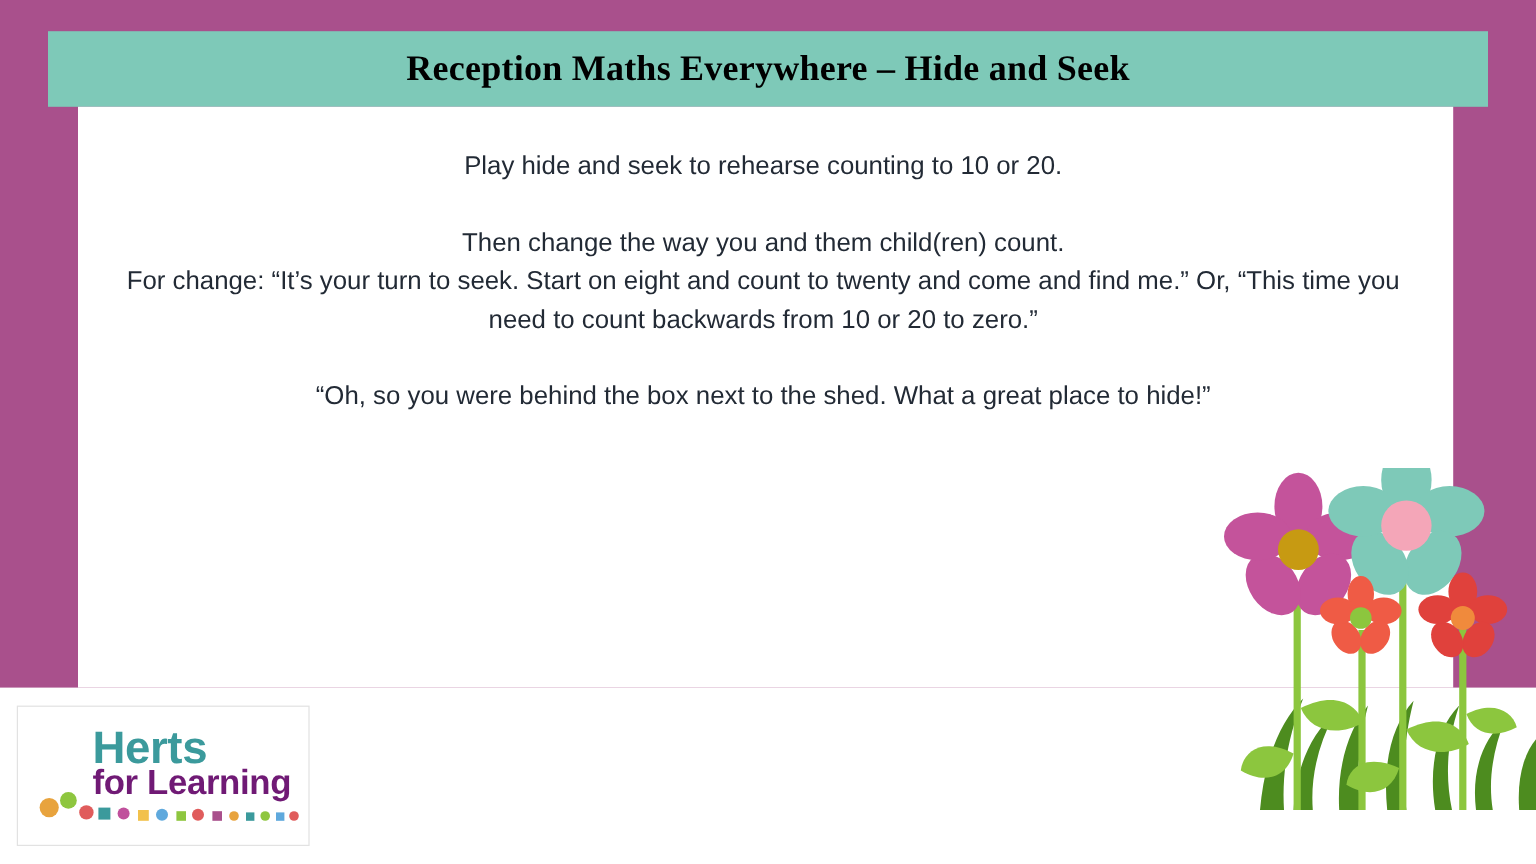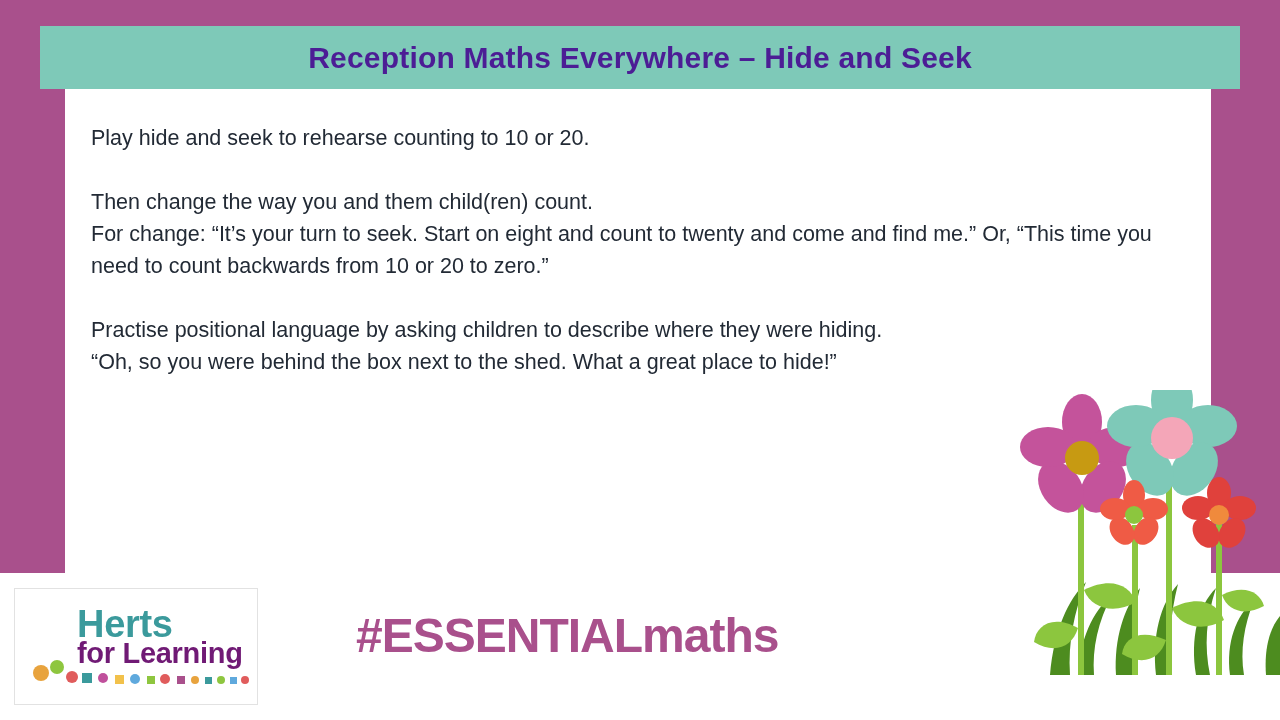--- a/index.html
+++ b/index.html
@@ -25,44 +25,46 @@
     left: 40px;
     top: 26px;
     width: 1200px;
     height: 63px;
     background: #7ec9b8;
     display: flex;
     align-items: center;
     justify-content: center;
   }
   .title-text {
-    color: #4c1d95;
+    color: #000000;
     font-size: 30px;
     font-weight: bold;
     letter-spacing: 0.2px;
     text-align: left;
     white-space: nowrap;
+    font-family: Liberation Serif, serif;
   }
   
   .content-panel {
     position: absolute;
     left: 65px;
     top: 89px;
     width: 1146px;
     height: 484px;
     background: #ffffff;
   }
   .body-text {
     position: absolute;
     left: 26px;
     top: 33px;
     width: 1090px;
     color: #222a35;
     font-size: 21.5px;
     line-height: 32px;
+    text-align: center;
   }
   .body-text p {
     margin: 0;
   }
   .blank-line {
     height: 32px;
   }
   .ital {
   }
   
@@ -142,21 +144,20 @@
     <div class="title-text">Reception Maths Everywhere – Hide and Seek</div>
   </div>
 
   <div class="content-panel">
     <div class="body-text">
       <p>Play hide and seek to rehearse counting to 10 or 20.</p>
       <div class="blank-line"></div>
       <p>Then change the way you and them child(ren) count.</p>
       <p><span>For change: </span><span class="ital">“It’s your turn to seek. Start on eight and count to twenty and come and find me.”</span><span> Or, </span><span class="ital">“This time you need to count backwards from 10 or 20 to zero.”</span></p>
       <div class="blank-line"></div>
-      <p>Practise positional language by asking children to describe where they were hiding.</p>
       <p class="ital">“Oh, so you were behind the box next to the shed. What a great place to hide!”</p>
       <div class="blank-line"></div>
     </div>
   </div>
 
   <div class="bottom-strip"></div>
 
   <div class="hfl-logo">
     <svg class="hfl-dots" viewBox="0 0 226 58">
       <circle cx="14" cy="40" r="8" fill="#e8a33d"></circle>
@@ -172,21 +173,20 @@
       <circle cx="168" cy="47" r="4" fill="#e8a33d"></circle>
       <rect x="178" y="44" width="7" height="7" fill="#3b9a9c"></rect>
       <circle cx="194" cy="47" r="4" fill="#8ec63f"></circle>
       <rect x="203" y="44" width="7" height="7" fill="#5fa9dd"></rect>
       <circle cx="218" cy="47" r="4" fill="#e05c5c"></circle>
     </svg>
     <div class="hfl-herts">Herts</div>
     <div class="hfl-forlearning">for Learning</div>
   </div>
 
-  <div class="hashtag"><span>#</span><span>ESSENTIAL</span><span class="light">maths</span></div>
 
   <svg class="flowers" viewBox="0 0 260 285">
 
     <g fill="#4d8c1f">
       <path d="M30 285 C34 240 48 210 66 192 C54 222 48 252 50 285 Z"></path>
       <path d="M58 285 C60 250 72 222 92 205 C78 232 72 258 74 285 Z"></path>
       <path d="M96 285 C94 248 104 218 120 198 C112 228 110 256 114 285 Z"></path>
       <path d="M136 285 C132 246 140 214 158 194 C150 226 148 254 152 285 Z"></path>
       <path d="M176 285 C170 248 178 216 196 198 C186 228 184 256 190 285 Z"></path>
       <path d="M210 285 C206 252 216 226 234 210 C224 236 220 260 224 285 Z"></path>

